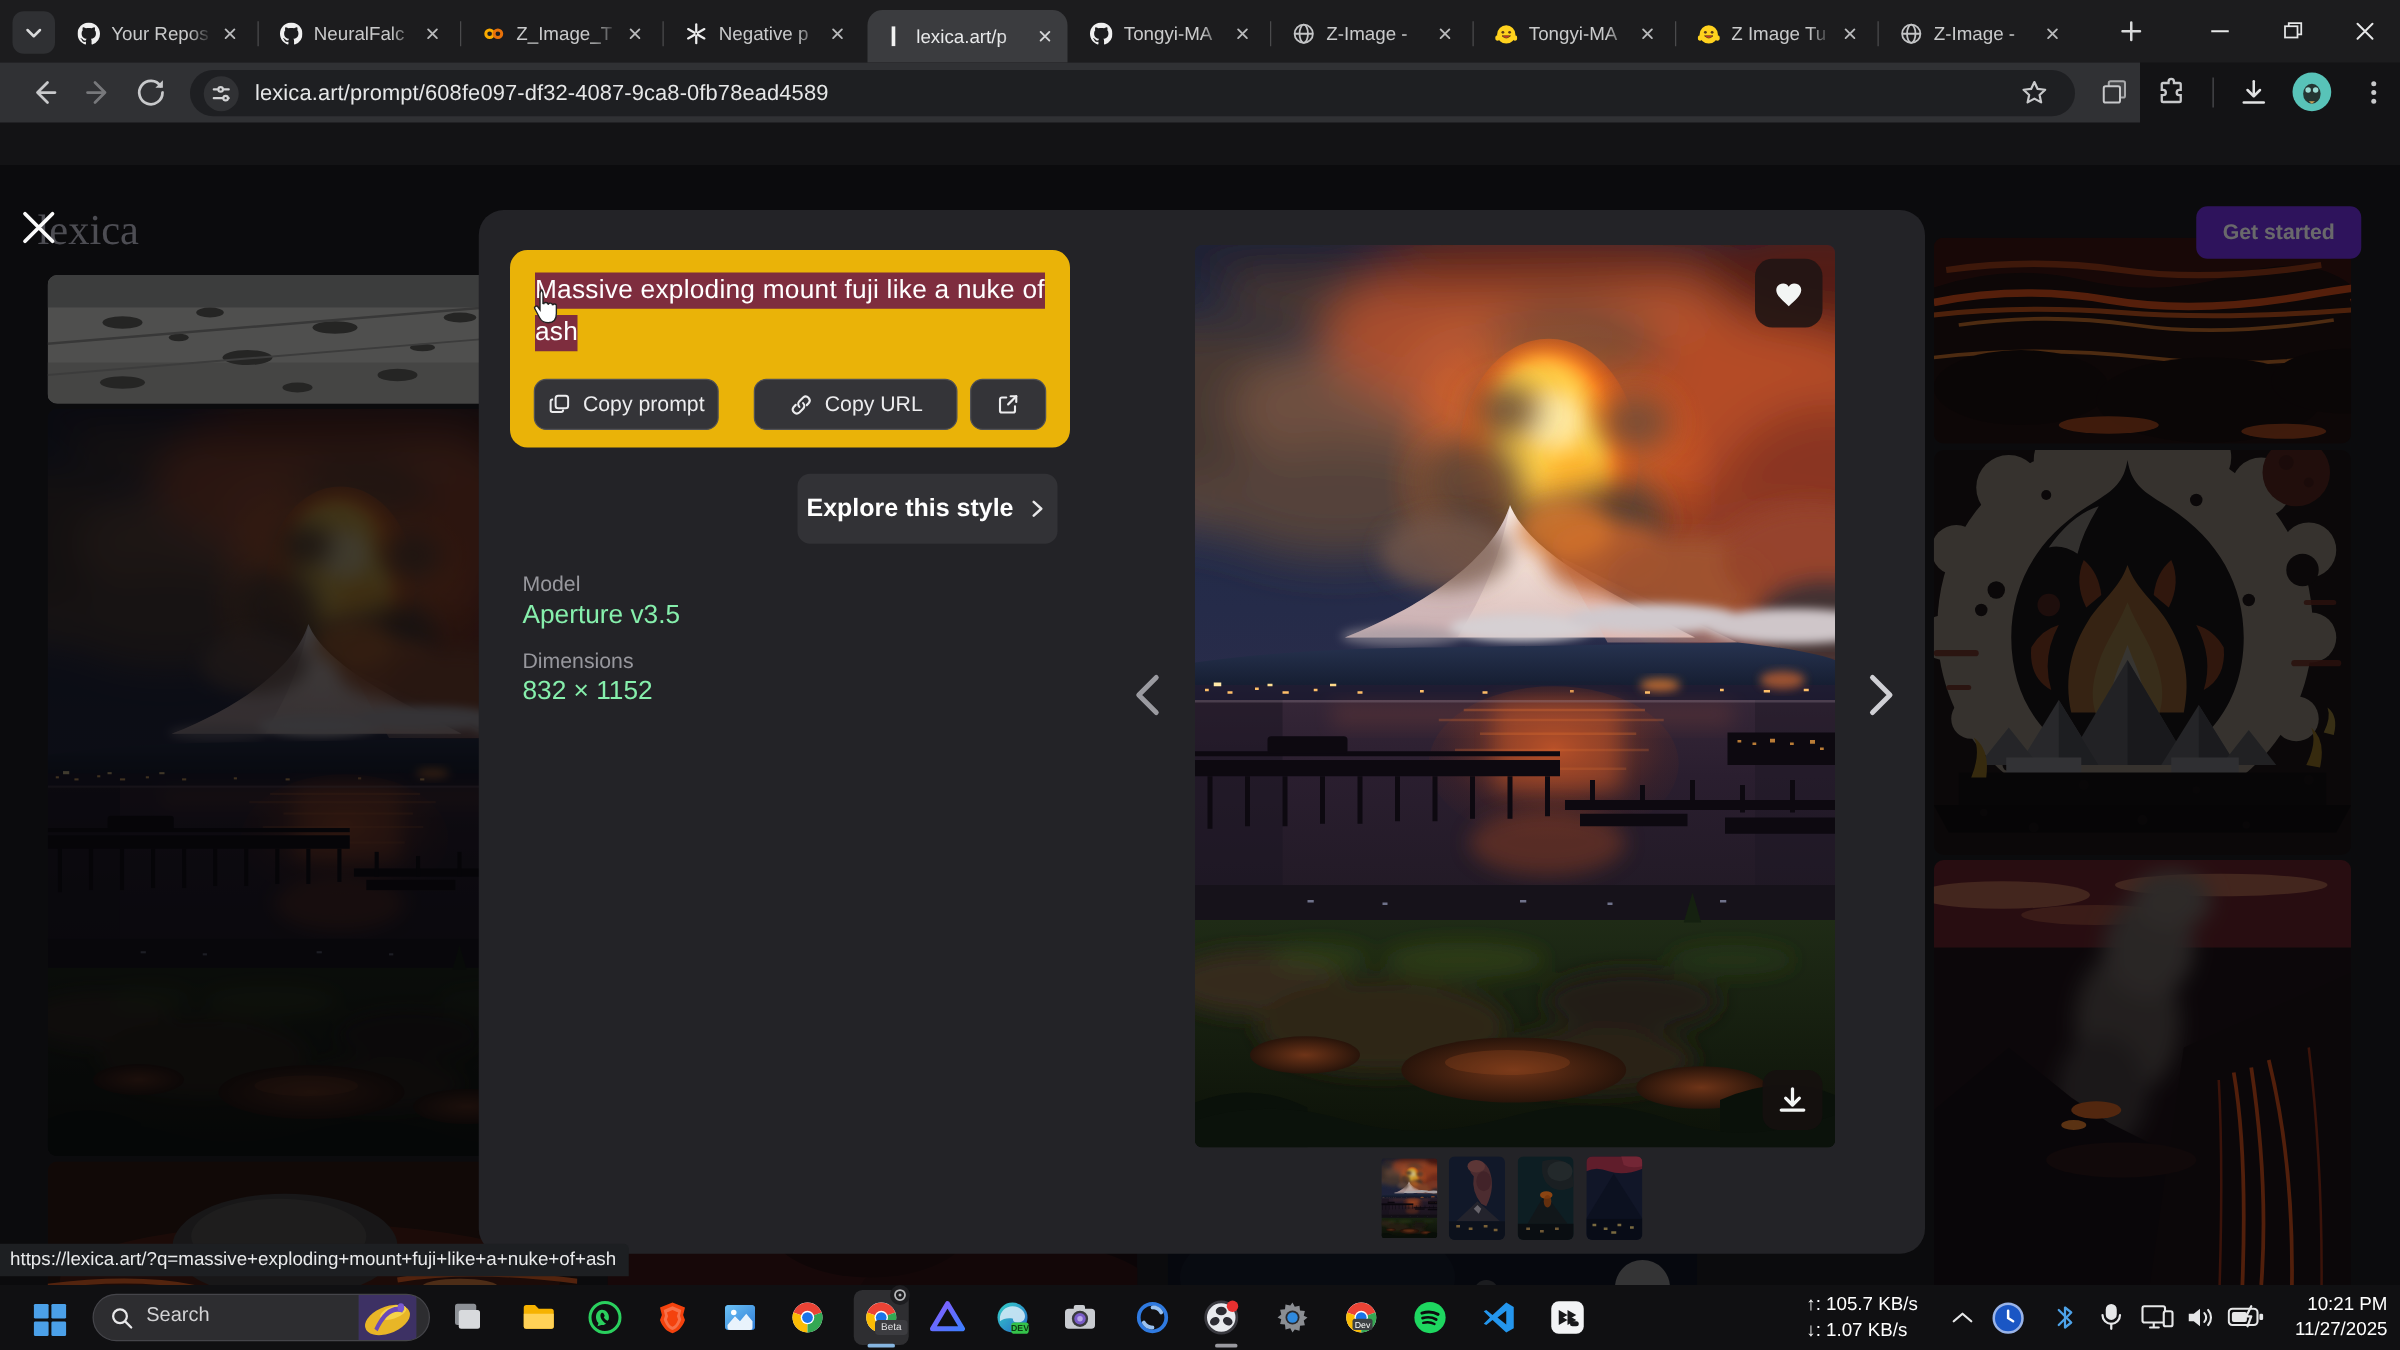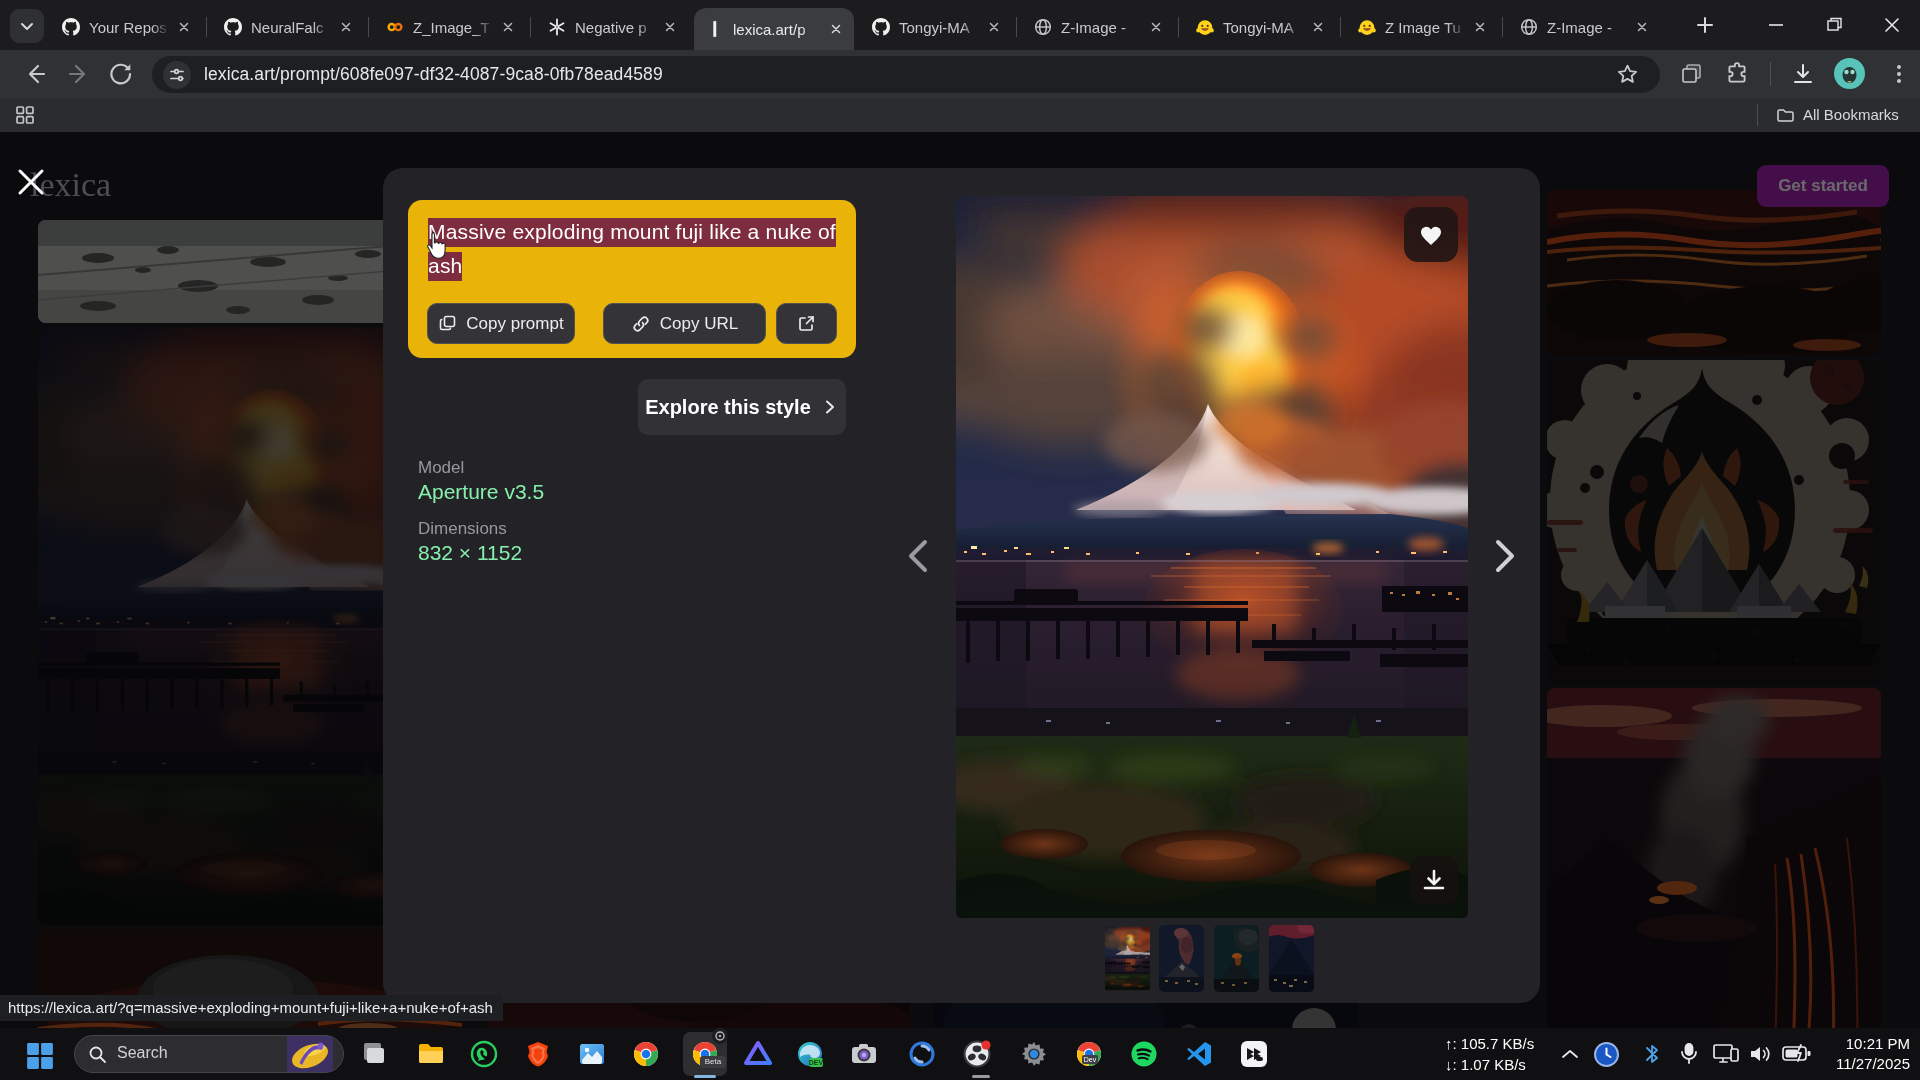--- a/index.html
+++ b/index.html
@@ -10,21 +10,21 @@
   
   #tabstrip { position:absolute; left:0; top:0; width:1920px; height:50px; background:#1c1c1e; }
   .tab { position:absolute; top:8px; height:38px; width:152px; display:flex; align-items:center; color:#c9cacb; font-size:15px; }
   .tab .fav { width:18px; height:18px; margin-left:12px; flex:none; }
   .tab .ttl { margin-left:9px; white-space:nowrap; overflow:hidden; flex:1;
      -webkit-mask-image:linear-gradient(90deg,#000 75%,transparent 97%);
      mask-image:linear-gradient(90deg,#000 75%,transparent 97%); }
   .tab .tx { flex:none; width:16px; height:16px; margin-right:10px; margin-left:4px; }
   .tab.active { background:#3b3c3f; border-radius:12px 12px 0 0; top:8px; height:42px; color:#e8e9ea; }
   .tsep { position:absolute; top:17px; width:1px; height:20px; background:#4a4a4c; }
-  #toolbar { position:absolute; left:0; top:50px; width:1920px; height:48px; background:#303134; }
+  #toolbar { position:absolute; left:0; top:50px; width:1712px; height:48px; background:#303134; }
   #urlpill { position:absolute; left:152px; top:6px; width:1508px; height:37px; border-radius:19px; background:#1e1f22; display:flex; align-items:center; }
   #urltext { color:#e6e7e8; font-size:17.5px; margin-left:10px; letter-spacing:0.1px; }
   #bookbar { position:absolute; left:0; top:98px; width:1920px; height:34px; background:#2b2c2f; }
   .navic { position:absolute; top:8px; }
 
   
   #page { position:absolute; left:0; top:132px; width:1920px; height:896px; background:#151516; overflow:hidden; }
   #pagedim { position:absolute; inset:0; background:rgba(5,5,8,0.60); }
   .gimg { position:absolute; border-radius:8px; overflow:hidden; }
 
@@ -254,35 +254,20 @@
     <svg class="navic" style="left:1886px;top:11px;" width="26" height="26" viewBox="0 0 26 26">
         <g fill="#c8c9cb">
           <circle cx="13" cy="6" r="2"></circle>
           <circle cx="13" cy="13" r="2"></circle>
           <circle cx="13" cy="20" r="2"></circle>
         </g>
       </svg>
   </div>
 
   
-  <div id="bookbar">
-    <svg class="abs" style="left:15px;top:7px;" width="20" height="20" viewBox="0 0 20 20">
-        <g fill="none" stroke="#c4c5c7" stroke-width="1.7">
-          <rect x="2" y="2" width="6.4" height="6.4" rx="1"></rect>
-          <rect x="11.6" y="2" width="6.4" height="6.4" rx="1"></rect>
-          <rect x="2" y="11.6" width="6.4" height="6.4" rx="1"></rect>
-          <rect x="11.6" y="11.6" width="6.4" height="6.4" rx="1"></rect>
-        </g>
-      </svg>
-    <div class="abs" style="left:1757px;top:6px;width:1px;height:22px;background:#4d4e51;"></div>
-    <svg class="abs" style="left:1776px;top:8px;" width="19" height="19" viewBox="0 0 19 19">
-        <path fill="none" stroke="#d2d3d5" stroke-width="1.5" d="M2 5.5a1.5 1.5 0 0 1 1.5-1.5h4l2 2h6A1.5 1.5 0 0 1 17 7.5v6a1.5 1.5 0 0 1-1.5 1.5h-12A1.5 1.5 0 0 1 2 13.5z"></path>
-      </svg>
-    <span class="abs" style="left:1803px;top:8px;color:#d8d9da;font-size:15px;">All Bookmarks</span>
-  </div>
 
   
   <svg width="0" height="0" style="position:absolute;">
     <defs>
       <linearGradient id="skyg" x1="0" y1="0" x2="0" y2="1">
         <stop offset="0" stop-color="#16203c"></stop>
           <stop offset="0.55" stop-color="#202a48"></stop>
           <stop offset="1" stop-color="#2a2c4a"></stop>
       </linearGradient>
       <radialGradient id="fire" cx="0.5" cy="0.45" r="0.55">
@@ -686,21 +671,21 @@
           <g stroke="#c83a10" stroke-width="2" fill="none" opacity="0.8">
               <path d="M228 176 Q 232 250 228 361"></path>
               <path d="M300 150 Q 312 250 310 361"></path>
             </g>
           <ellipse cx="150" cy="240" rx="60" ry="14" fill="#2a1210"></ellipse>
         </svg>
       </div>
     </div>
 
     <span style="position:absolute;left:30px;top:34px;font-family:'Liberation Serif',serif;font-size:34px;color:#b8b8c2;">lexica</span>
-    <div style="position:absolute;left:1757px;top:33px;width:132px;height:42px;background:#a21caf;border-radius:9px;text-align:center;line-height:42px;color:#ffffff;font-size:17px;font-weight:700;">Get started</div>
+    <div style="position:absolute;left:1757px;top:33px;width:132px;height:42px;background:#6d28d9;border-radius:9px;text-align:center;line-height:42px;color:#ffffff;font-size:17px;font-weight:700;">Get started</div>
     <div id="pagedim"></div>
     <div id="modal">
       <div id="pcard">
         <div id="ptext"><span>Massive exploding mount fuji like a nuke of ash</span></div>
         <div class="cbtn" style="left:19px;width:148px;">
           <svg width="19" height="19" viewBox="0 0 19 19">
               <g fill="none" stroke="#ececee" stroke-width="1.6">
                 <rect x="6.5" y="2.5" width="10" height="10" rx="2"></rect>
                 <path d="M3.5 6.5 h-0.5 a1.5 1.5 0 0 0 -1.5 1.5 v7 a1.5 1.5 0 0 0 1.5 1.5 h7 a1.5 1.5 0 0 0 1.5 -1.5 v-0.5" transform="translate(1,-1)"></path>
               </g>

